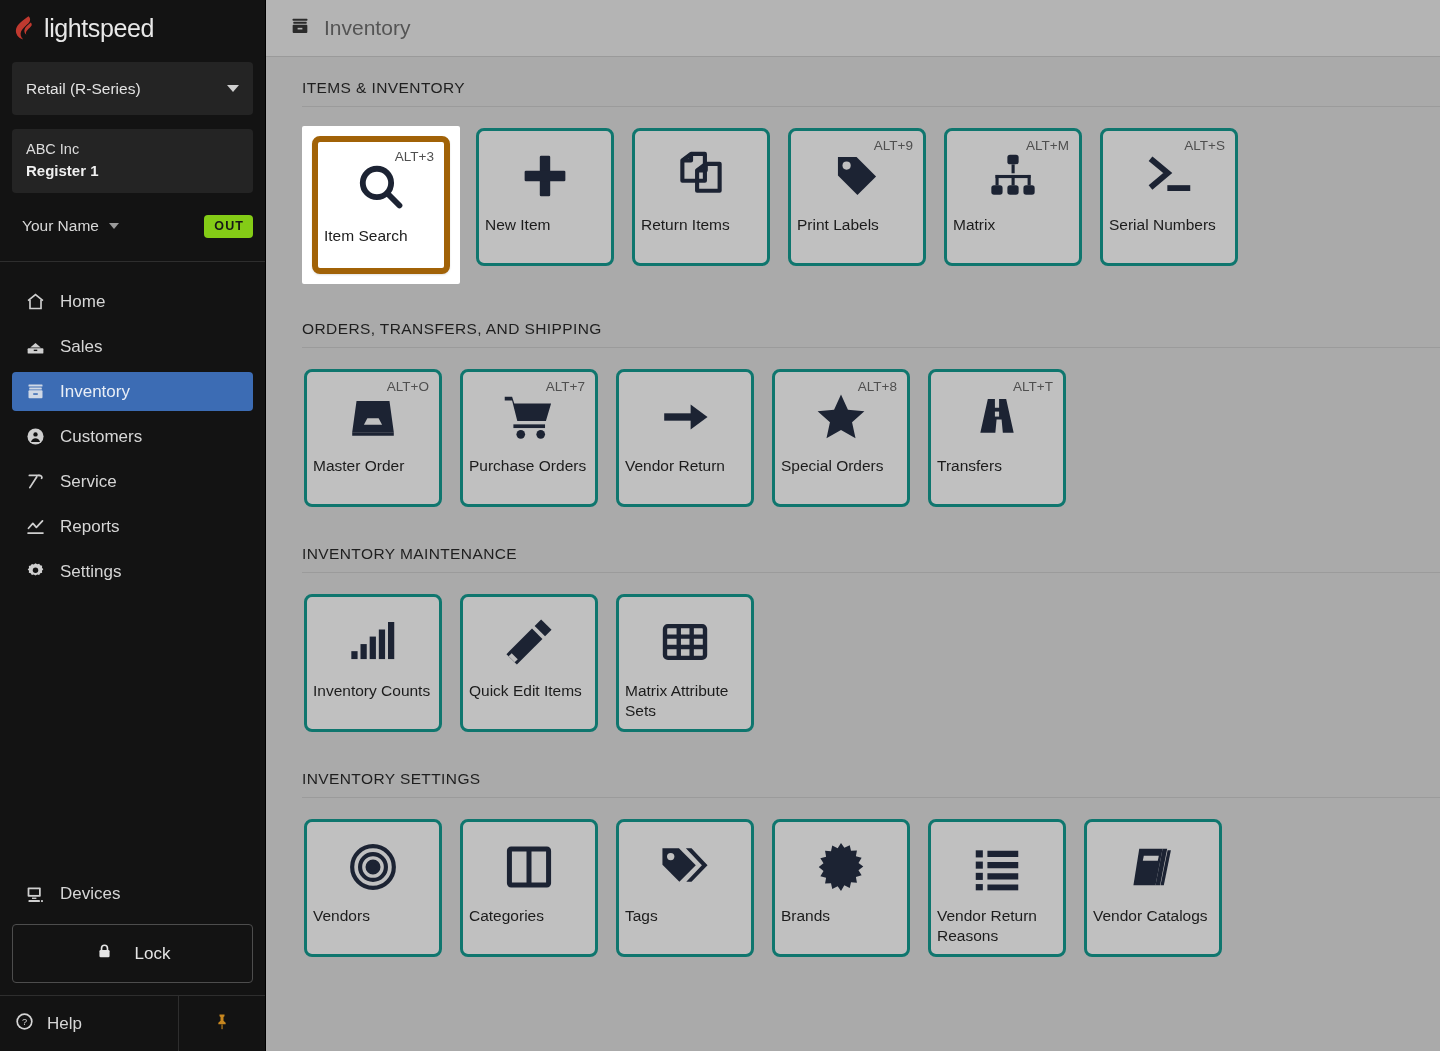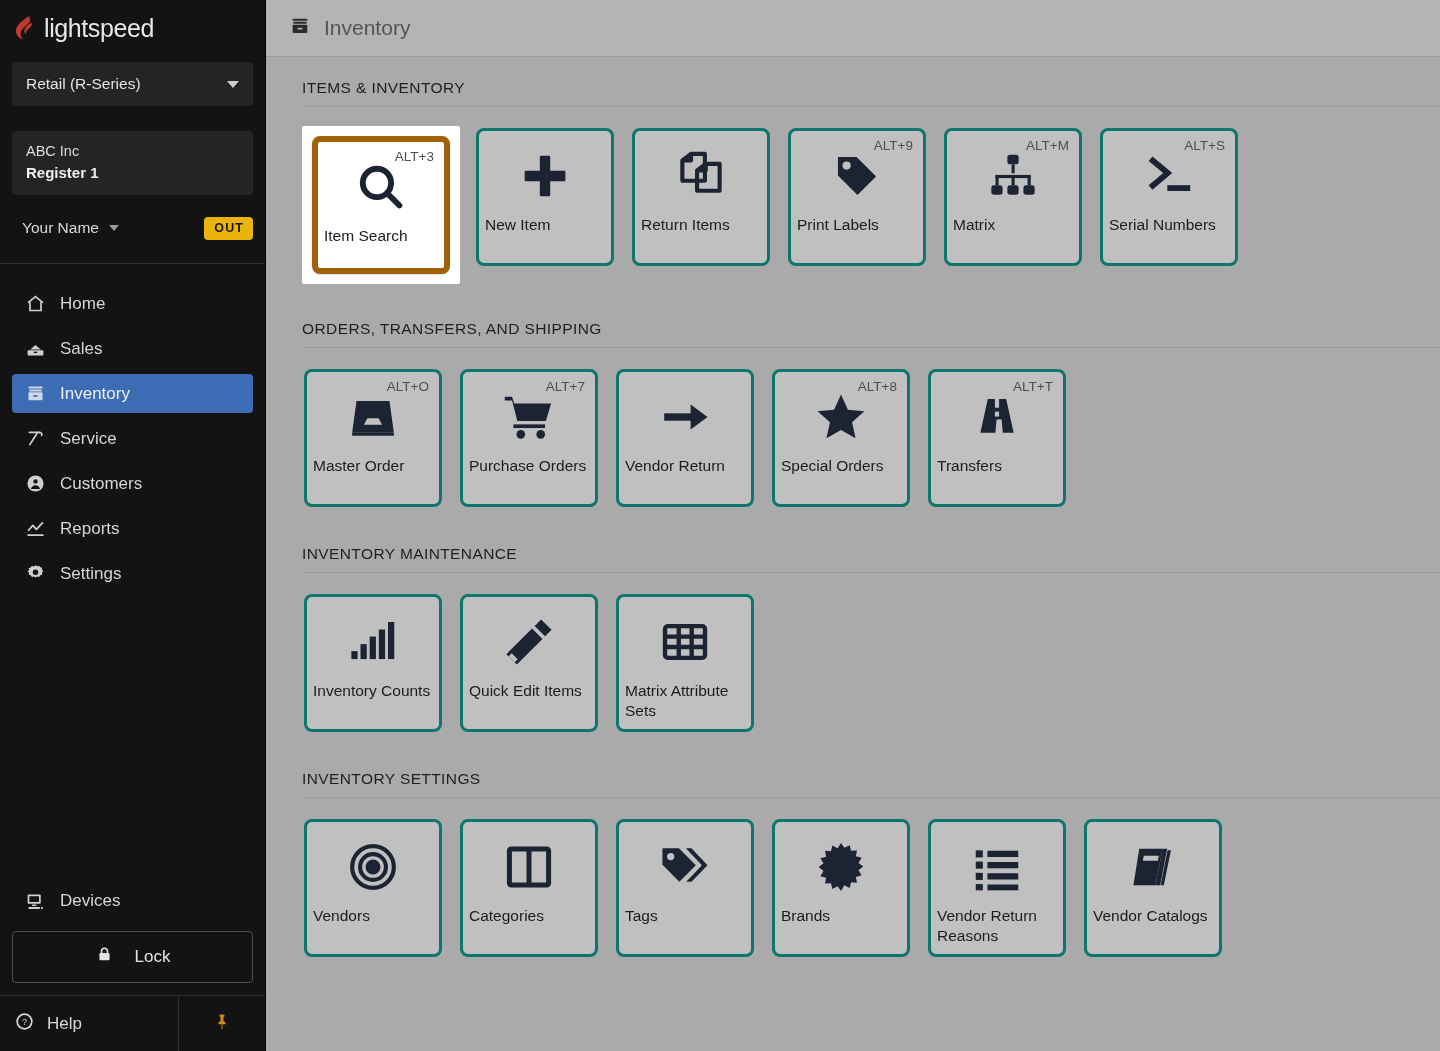--- a/index.html
+++ b/index.html
@@ -28,35 +28,35 @@
   }
   .brand-flame { width: 24px; height: 26px; flex: 0 0 24px; }
   .brand-text {
     color: #e8e8e8;
     font-size: 25px;
     letter-spacing: -0.4px;
     font-weight: 400;
   }
   .selector {
     margin: 6px 12px 0 12px;
-    height: 44px;
+    height: 53px;
     background: #242424;
     border-radius: 4px;
     display: flex; align-items: center; justify-content: space-between;
     padding: 0 14px;
   }
   .selector-label { color: #e3e3e3; font-size: 15.5px; }
   .caret-dn {
     width: 0; height: 0;
     border-left: 6px solid transparent;
     border-right: 6px solid transparent;
     border-top: 7px solid #cfcfcf;
   }
   .storebox {
-    margin: 25px 12px 0 12px;
+    margin: 14px 12px 0 12px;
     background: #242424;
     border-radius: 4px;
     padding: 9px 14px 11px 14px;
   }
   .store-name { color: #dcdcdc; font-size: 14.5px; line-height: 1.55; }
   .register-name { color: #f0f0f0; font-size: 15px; font-weight: bold; line-height: 1.45; }
   .userrow {
     margin: 12px 12px 0 12px;
     height: 42px;
     display: flex; align-items: center;
@@ -64,21 +64,21 @@
   }
   .user-left { display: flex; align-items: center; gap: 10px; padding-left: 10px; }
   .user-name { color: #d8d8d8; font-size: 15.5px; }
   .caret-sm {
     width: 0; height: 0;
     border-left: 5px solid transparent;
     border-right: 5px solid transparent;
     border-top: 6px solid #9a9a9a;
   }
   .out-badge {
-    background: #eab308;
+    background: #84cc16;
     color: #171717;
     font-size: 12.5px;
     font-weight: bold;
     letter-spacing: 1.1px;
     border-radius: 4px;
     padding: 4px 9px 5px 10px;
   }
   .nav-divider { height: 1px; background: #2e2e2e; margin-top: 14px; }
   .nav { padding-top: 14px; }
   .nav-item {
@@ -96,21 +96,21 @@
   .spacer { flex: 1 1 auto; }
   .devices-row {
     height: 40px;
     margin: 0 12px 10px 12px;
     display: flex; align-items: center; gap: 14px;
     padding-left: 12px;
     color: #d6d6d6; font-size: 17px;
   }
   .lock-btn {
     margin: 0 12px 12px 12px;
-    height: 52px;
+    height: 59px;
     border: 1px solid #4d4d4d;
     border-radius: 4px;
     display: flex; align-items: center; justify-content: center;
     gap: 21px;
     color: #e4e4e4; font-size: 17px;
   }
   .footer {
     border-top: 1px solid #2e2e2e;
     height: 56px;
     display: flex;
@@ -277,38 +277,38 @@
               <rect x="4.8" y="7.4" width="14.4" height="2.2" rx="0.6"></rect>
               <rect x="4" y="10.6" width="16" height="9" rx="1"></rect>
               <rect x="9.4" y="14" width="5.2" height="1.8" fill="#3c6cb4"></rect>
             </svg>
         </span>
         <span>Inventory</span>
       </div>
 
       <div class="nav-item">
         <span class="nav-icon">
+          <svg viewBox="0 0 24 24" width="21" height="21">
+              <circle cx="12" cy="12" r="9.2" fill="#cfcfcf"></circle>
+              <circle cx="12" cy="9.6" r="2.5" fill="#131313"></circle>
+              <path d="M6.8 18.4 c0.6-3 2.8-4.4 5.2-4.4 s4.6 1.4 5.2 4.4 z" fill="#131313"></path>
+            </svg>
+        </span>
+        <span>Customers</span>
+      </div>
+
+      <div class="nav-item">
+        <span class="nav-icon">
           <svg viewBox="0 0 24 24" width="21" height="21" fill="none" stroke="#cfcfcf" stroke-width="2" stroke-linecap="round">
               <path d="M5 5 h11"></path>
               <path d="M16 5 c2.5 0 4 1.6 3 3.4"></path>
               <path d="M13.5 6.5 L5.5 19"></path>
             </svg>
         </span>
         <span>Service</span>
-      </div>
-
-      <div class="nav-item">
-        <span class="nav-icon">
-          <svg viewBox="0 0 24 24" width="21" height="21">
-              <circle cx="12" cy="12" r="9.2" fill="#cfcfcf"></circle>
-              <circle cx="12" cy="9.6" r="2.5" fill="#131313"></circle>
-              <path d="M6.8 18.4 c0.6-3 2.8-4.4 5.2-4.4 s4.6 1.4 5.2 4.4 z" fill="#131313"></path>
-            </svg>
-        </span>
-        <span>Customers</span>
       </div>
 
       <div class="nav-item">
         <span class="nav-icon">
           <svg viewBox="0 0 24 24" width="21" height="21" fill="none" stroke="#cfcfcf" stroke-width="2" stroke-linecap="round" stroke-linejoin="round">
               <path d="M4 14 L9 8.5 L13 13 L20 5.5"></path>
               <path d="M3.5 19.5 h17"></path>
             </svg>
         </span>
         <span>Reports</span>

